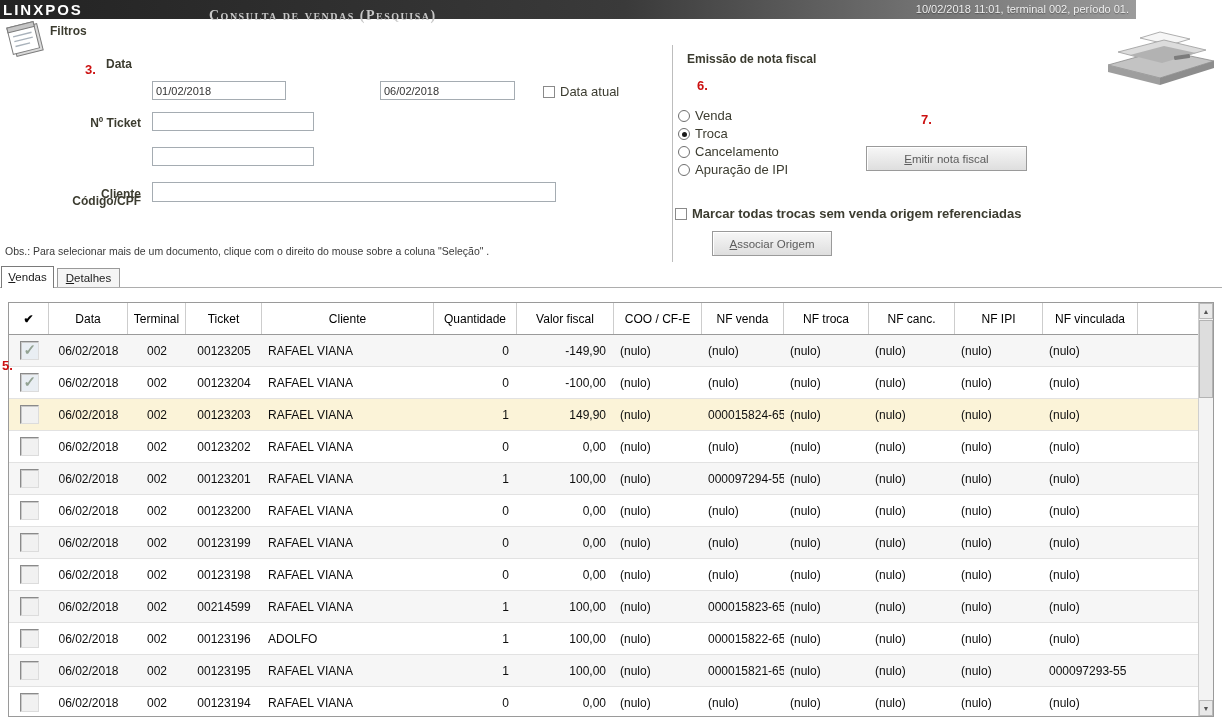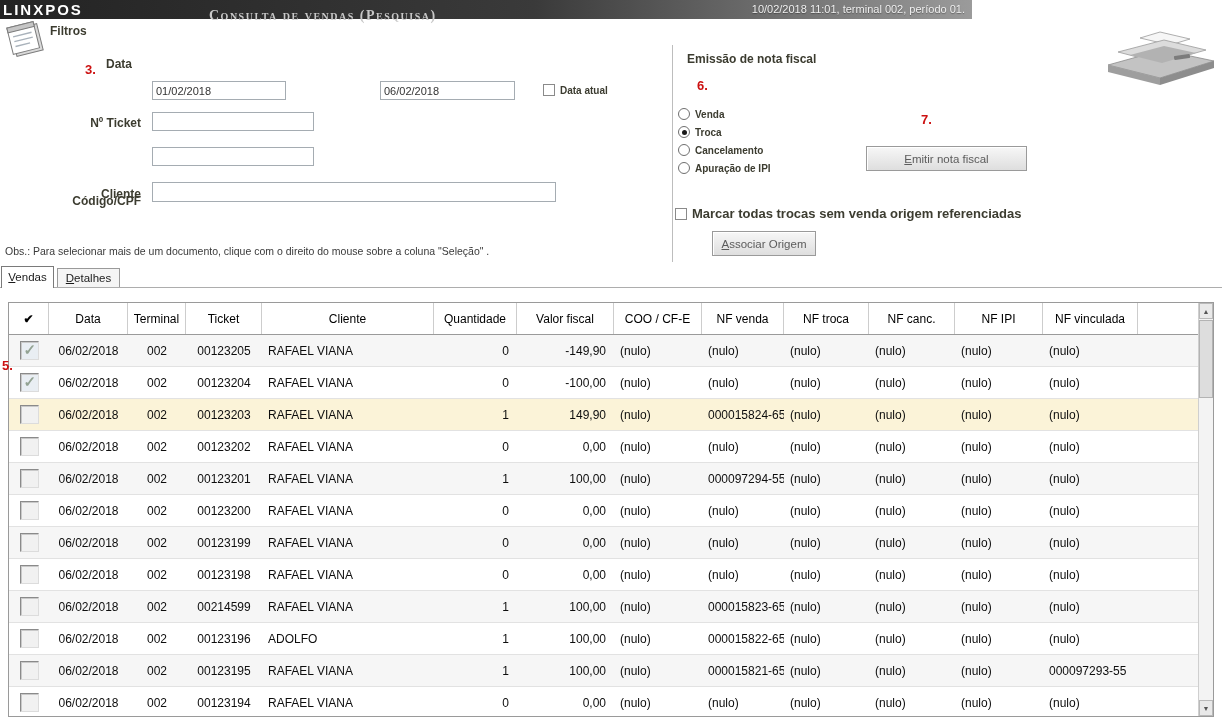--- a/index.html
+++ b/index.html
@@ -4,42 +4,42 @@
 <style>
   * { margin:0; padding:0; box-sizing:border-box; }
   html,body { background:#fff; }
   .page {
     position:relative; width:1222px; height:717px; overflow:hidden;
     background:#fff; font-family:"Liberation Sans", sans-serif; font-size:12px; color:#222;
   }
 
   
   .titlebar {
-    position:absolute; left:0; top:0; width:972px; height:19px;
+    position:absolute; left:0; top:0; width:1136px; height:19px;
     background:linear-gradient(to right,#232323 0%,#3a3a3a 55%,#9b9b9b 100%);
   }
   .logo {
     position:absolute; left:3px; top:0; line-height:19px;
     font-size:15px; font-weight:bold; letter-spacing:2px; color:#ffffff;
   }
   .tb-title {
     position:absolute; left:209px; top:6px; line-height:19px;
     font-variant:small-caps; font-weight:bold; letter-spacing:1.5px;
     font-size:14px; color:#c9c9c9;font-family:Liberation Serif, serif;
   }
   .tb-status {
     position:absolute; right:7px; top:0; line-height:19px;
     font-size:11px; color:#efefef; text-shadow:0 1px 1px rgba(0,0,0,.35);
   }
 
   
   .abs { position:absolute; }
   .flabel { font-weight:bold; color:#3c3c30; font-size:12px; white-space:nowrap; }
   .slabel { font-weight:bold; color:#3c3c30; font-size:11.5px; white-space:nowrap;padding-left:48px; }
-  .olabel { color:#3c3c30; font-size:10px; white-space:nowrap;font-weight:bold; }
+  .olabel { color:#3c3c30; font-size:13px; white-space:nowrap; }
   .ann { position:absolute; color:#cc1111; font-weight:bold; font-size:13px; z-index:6; }
 
   #notes-icon   { left:3px;  top:20px; }
   #filtros-label{ left:50px; top:24px; }
   #ann3         { left:85px; top:62px; }
   #data-label   { left:106px; top:57px; }
   #de-label     { left:119px; top:86px; }
   #de-input     { left:152px; top:81px; width:134px; height:19px; }
   #ate-label    { left:345px; top:86px; }
   #ate-input    { left:380px; top:81px; width:135px; height:19px; }
@@ -55,21 +55,21 @@
 
   #nf-title     { left:687px; top:52px; }
   #ann6         { left:697px; top:78px; }
   #radio-venda        { left:678px; top:108px; }
   #radio-troca        { left:678px; top:126px; }
   #radio-cancelamento { left:678px; top:144px; }
   #radio-ipi          { left:678px; top:162px; }
   #ann7         { left:921px; top:112px; }
   #emit-btn     { left:866px; top:146px; width:161px; height:25px; }
   #marcar-row   { left:675px; top:206px; }
-  #associar-btn { left:712px; top:231px; width:104px; height:25px; }
+  #associar-btn { left:712px; top:231px; width:120px; height:25px; }
   #printer-icon { left:1100px; top:25px; }
 
   .txtin {
     border:1px solid #a5acb2; background:#fff; font-family:"Liberation Sans",sans-serif;
     font-size:11px; color:#333; padding:0 3px; outline:none;
   }
   .btn {
     border:1px solid #9a9a9a; background:linear-gradient(#f7f7f7,#dedede);
     box-shadow:inset 1px 1px 0 #fff; color:#5c5c5c; font-family:"Liberation Sans",sans-serif;
     font-size:11.5px; cursor:pointer;

